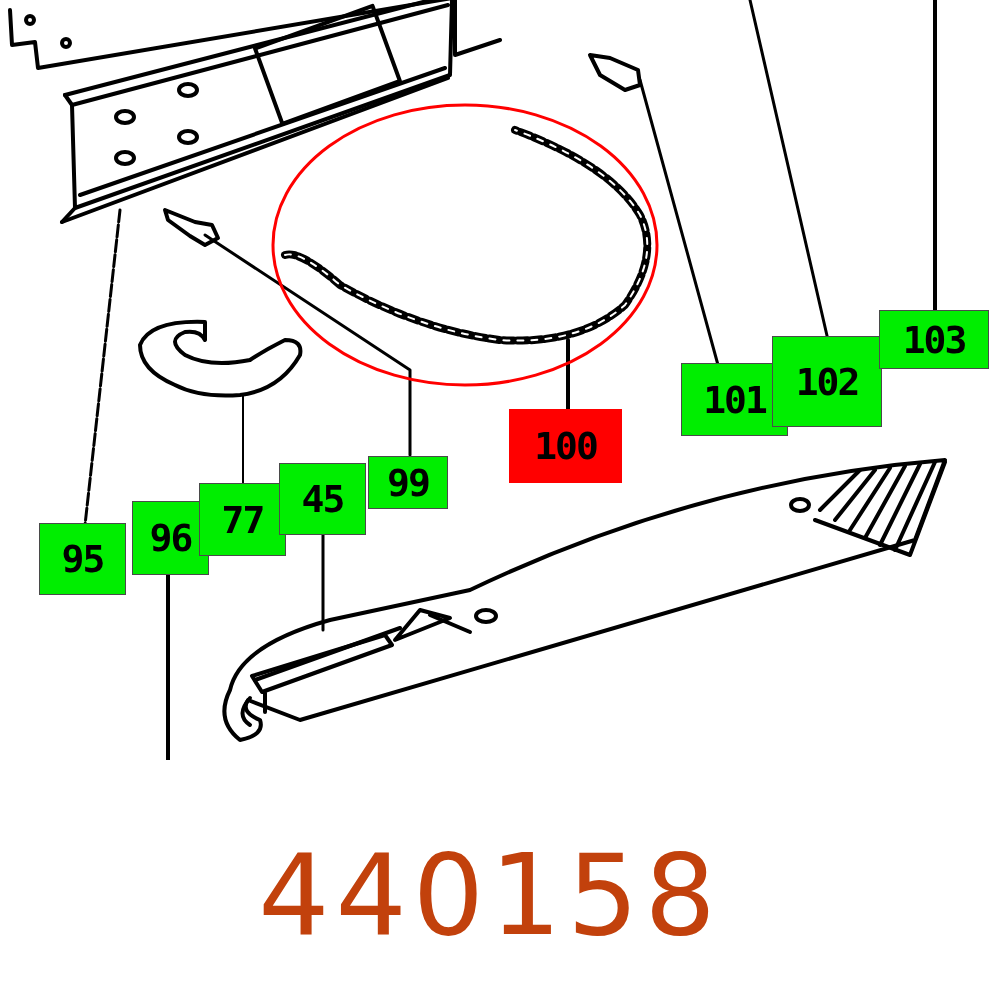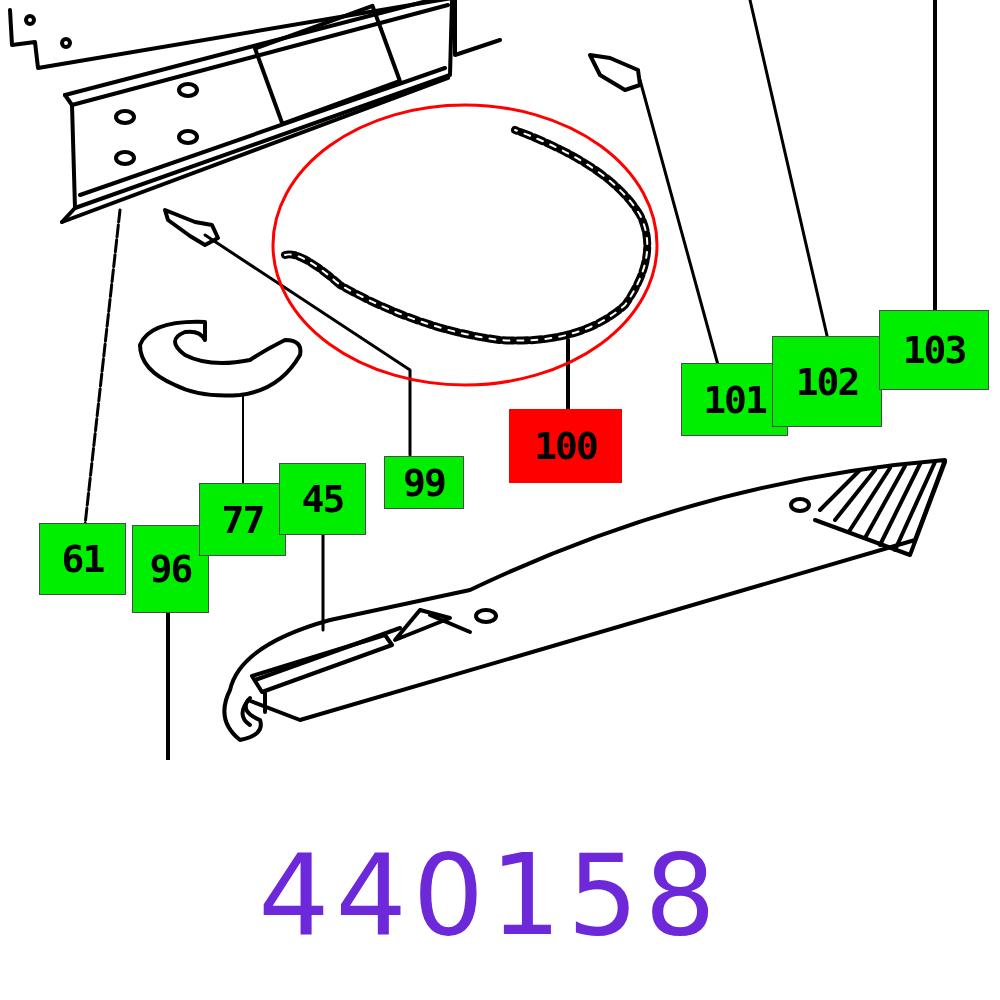--- a/index.html
+++ b/index.html
@@ -6,21 +6,21 @@
     body { width: 1000px; height: 1000px; position: relative; overflow: hidden;
            font-family: "DejaVu Sans", sans-serif; }
     #diagram { position: absolute; left: 0; top: 0; width: 1000px; height: 760px; }
     .callout { position: absolute; display: flex; align-items: center; justify-content: center;
                font-family: "DejaVu Sans Mono", monospace; font-weight: bold; color: #000;
                border: 1px solid #4a4a4a; box-sizing: border-box; font-size: 38px;
                letter-spacing: -2px; cursor: pointer; }
     .callout.green { background: #00ee00; }
     .callout.red { background: #ff0000; border-color: #ff0000; }
     #part-number { position: absolute; left: 0; top: 830px; width: 980px; text-align: center;
-                   font-family: "DejaVu Sans", sans-serif; font-size: 112px; color: #6d28d9;
+                   font-family: "DejaVu Sans", sans-serif; font-size: 112px; color: #c2410c;
                    letter-spacing: 6px; font-weight: normal; }
   </style>
 </head>
 <body>
 
 <svg id="diagram" viewBox="0 0 1000 760" xmlns="http://www.w3.org/2000/svg">
   <g fill="none" stroke="#000" stroke-width="4" stroke-linejoin="round" stroke-linecap="round">
 
     <g>
       <path d="M10 10 L12 45 L35 42 L38 68 L470 -5"></path>
@@ -78,23 +78,23 @@
       <path d="M395 640 L450 618 L420 610 Z"></path>
       <path d="M430 615 L470 632"></path>
       <ellipse cx="486" cy="616" rx="10" ry="6"></ellipse>
       <ellipse cx="800" cy="505" rx="9" ry="6"></ellipse>
       <path d="M820 510 L860 470 M835 520 L875 470 M850 530 L890 468 M865 538 L905 466 M880 545 L920 464 M895 550 L935 462"></path>
       <path d="M815 520 L910 555 L945 462"></path>
     </g>
   </g>
 </svg>
 
-<div class="callout green" style="left:39px; top:523px; width:87px; height:72px;">61</div>
-<div class="callout green" style="left:132px; top:525px; width:77px; height:88px;">96</div>
+<div class="callout green" style="left:39px; top:523px; width:87px; height:72px;">95</div>
+<div class="callout green" style="left:132px; top:501px; width:77px; height:74px;">96</div>
 <div class="callout green" style="left:199px; top:483px; width:87px; height:73px;">77</div>
 <div class="callout green" style="left:279px; top:463px; width:87px; height:72px;">45</div>
-<div class="callout green" style="left:384px; top:456px; width:80px; height:53px;">99</div>
+<div class="callout green" style="left:368px; top:456px; width:80px; height:53px;">99</div>
 <div class="callout red" style="left:509px; top:409px; width:113px; height:74px;">100</div>
 <div class="callout green" style="left:665px; top:363px; width:107px; height:73px;margin-left:16px;">101</div>
 <div class="callout green" style="left:772px; top:336px; width:110px; height:91px;">102</div>
-<div class="callout green" style="left:879px; top:310px; width:110px; height:80px;">103</div>
+<div class="callout green" style="left:879px; top:310px; width:110px; height:59px;">103</div>
 
 <div id="part-number">440158</div>
 
 </body></html>

